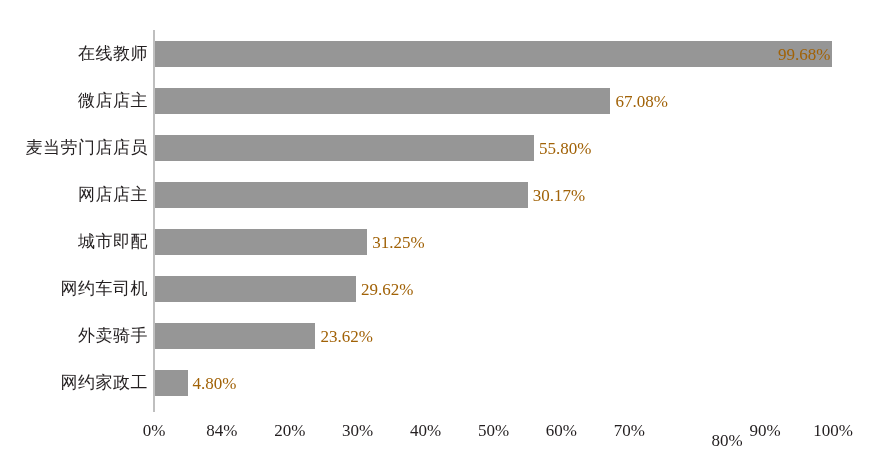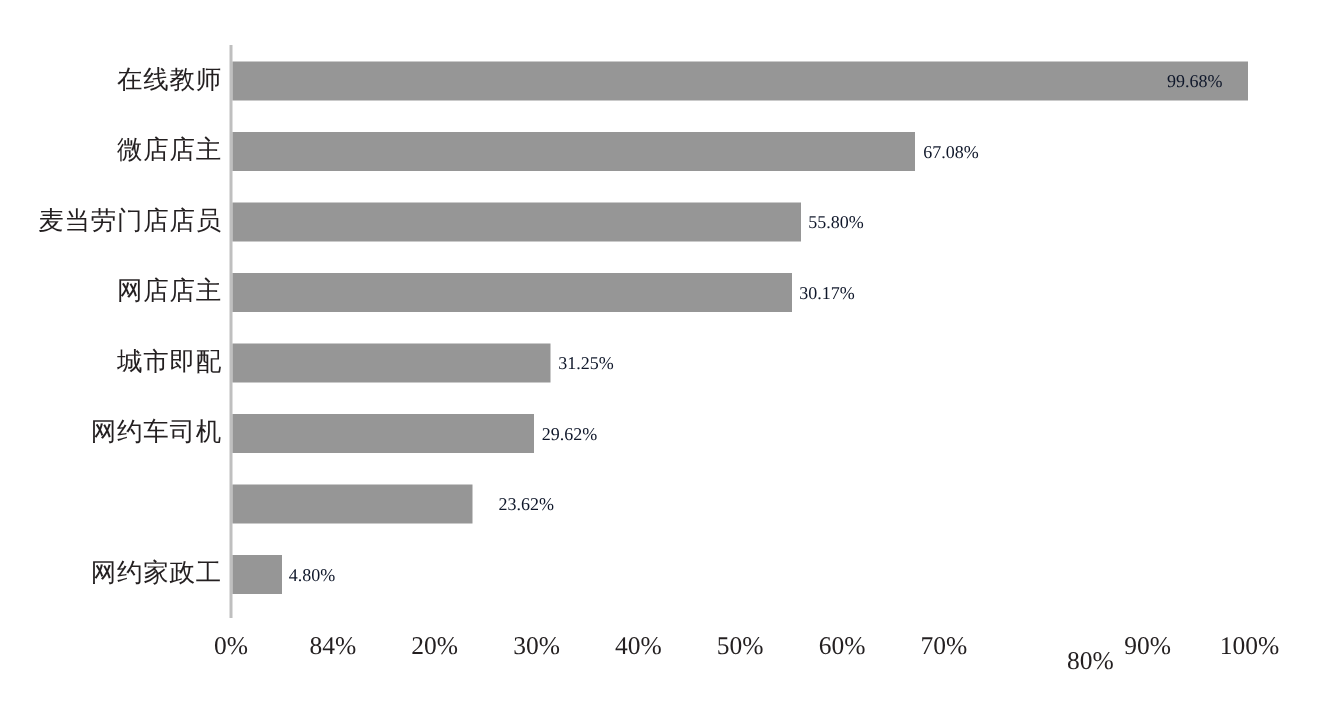--- a/index.html
+++ b/index.html
@@ -68,24 +68,24 @@
     top: 50%;
     transform: translateY(-50%);
     height: 26px;
     background: #969696;
   }
 
   .val-label {
     position: absolute;
     top: 50%;
     transform: translateY(-50%);
-    font-size: 12px;
+    font-size: 17px;
     line-height: 1;
     white-space: nowrap;
-    color: #0f172a;
+    color: #a16207;
   }
 
   
   .xaxis {
     position: absolute;
     left: 0;
     top: 418px;
     width: 888px;
     height: 30px;
   }
@@ -133,22 +133,23 @@
         <div class="cat-label">城市即配</div>
         <div class="bar" style="width: 212.188px; background: rgb(150, 150, 150);"></div>
         <div class="val-label" style="left: 372.188px; text-align: center;">31.25%</div>
       </div>
       <div class="row" style="top: 235px;">
         <div class="cat-label">网约车司机</div>
         <div class="bar" style="width: 201.12px; background: rgb(150, 150, 150);"></div>
         <div class="val-label" style="left: 361.12px;">29.62%</div>
       </div>
       <div class="row" style="top: 282px;">
+        <div class="cat-label">外卖骑手</div>
         <div class="bar" style="width: 160.38px; background: rgb(150, 150, 150);"></div>
-        <div class="val-label" style="left: 320.38px; margin-left: 12px;">23.62%</div>
+        <div class="val-label" style="left: 320.38px;">23.62%</div>
       </div>
       <div class="row" style="top: 329px;">
         <div class="cat-label">网约家政工</div>
         <div class="bar" style="width: 32.592px; background: rgb(150, 150, 150);"></div>
         <div class="val-label" style="left: 192.592px;">4.80%</div>
       </div>
     </div>
 
   <div class="xaxis" id="xaxis">
       <div class="xtick" style="left: 154px;">0%</div>

